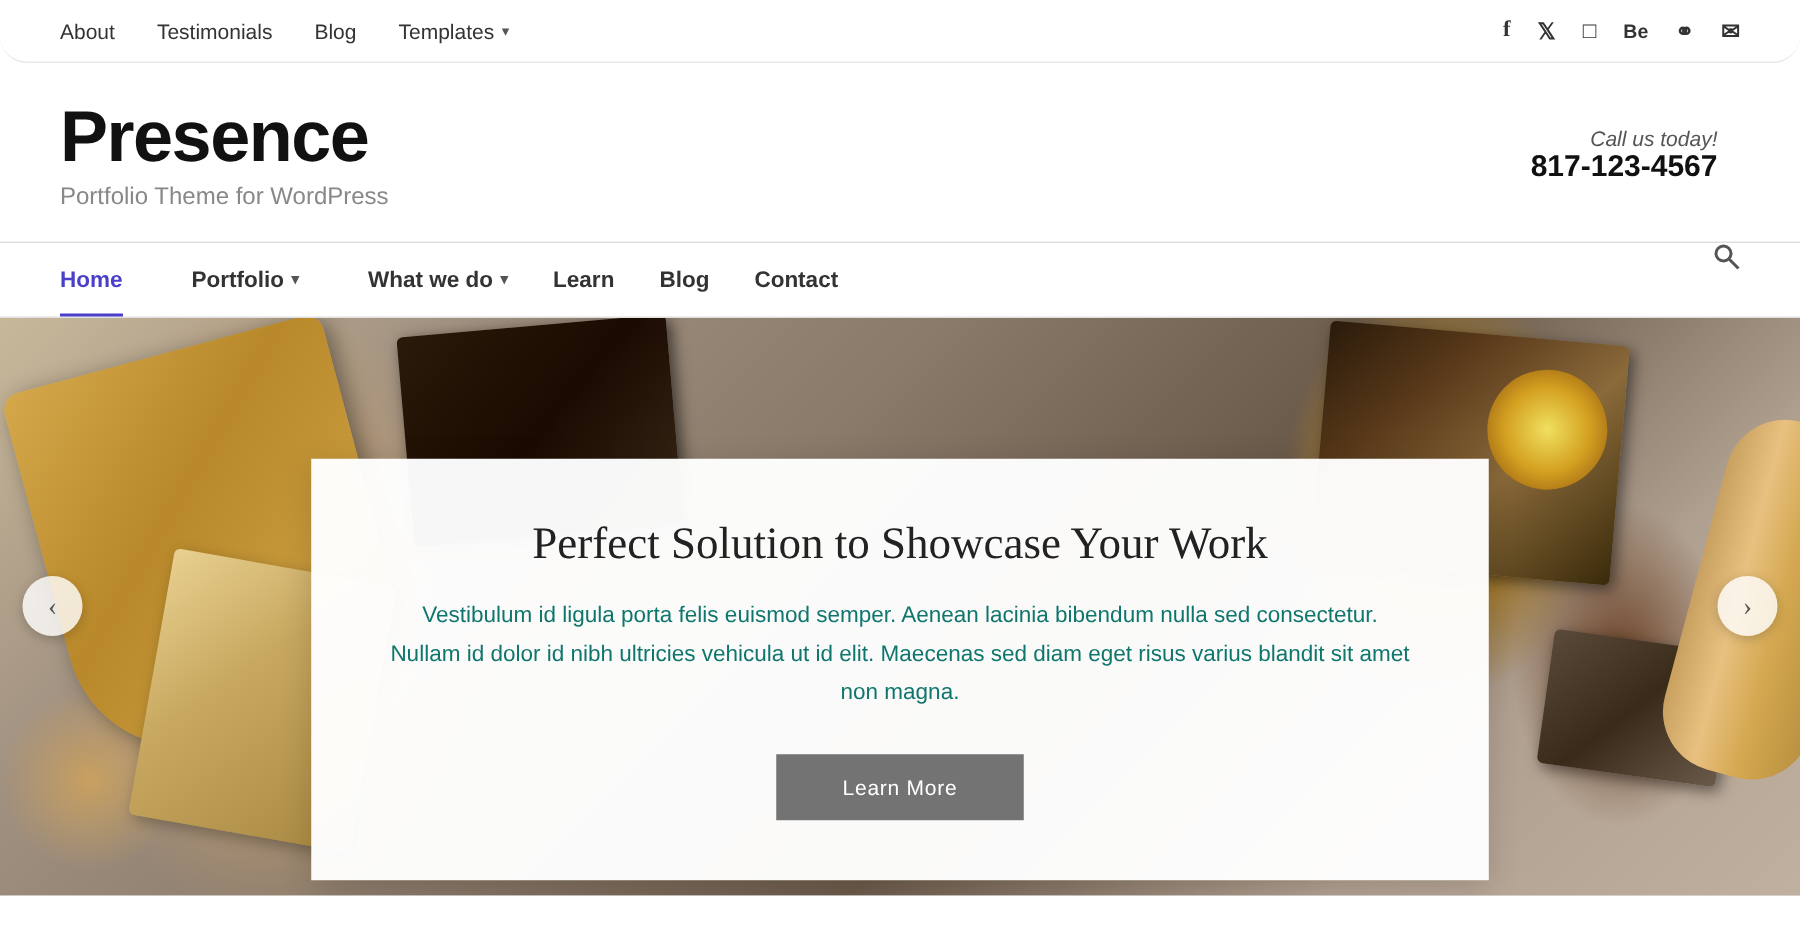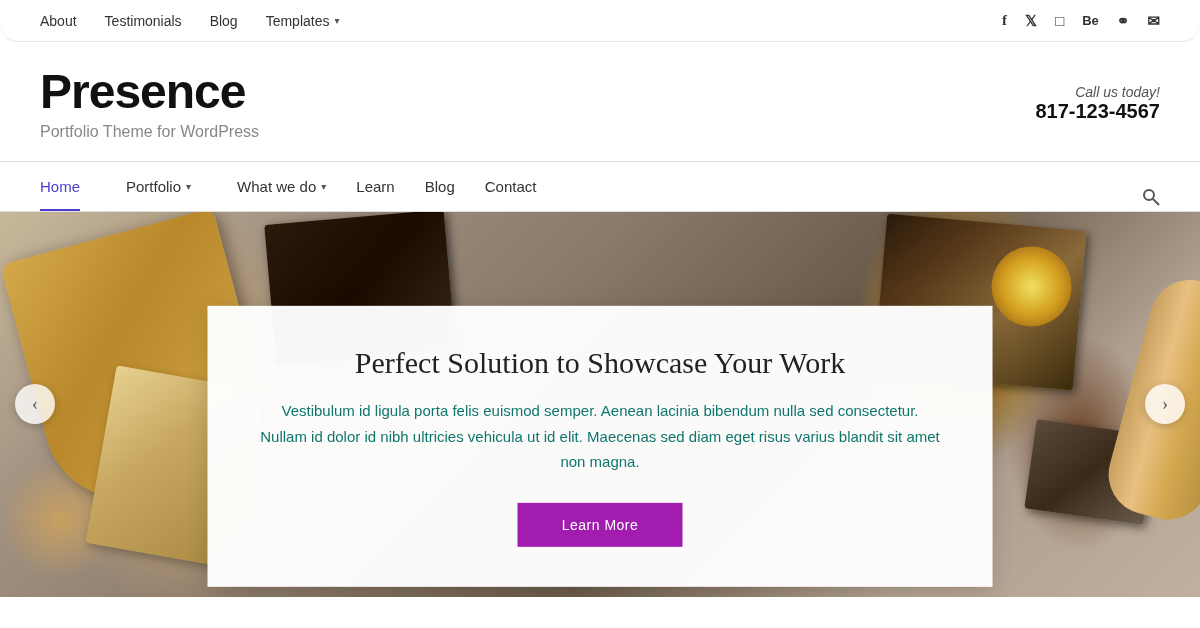--- a/index.html
+++ b/index.html
@@ -46,21 +46,21 @@
       cursor: pointer;
       font-family: Arial, sans-serif;
       font-weight: bold;
     }
 
     
     .site-header {
       display: flex;
       justify-content: space-between;
       align-items: center;
-      padding: 24px 40px 20px 40px;
+      padding: 24px 55px 20px 40px;
       border-bottom: 1px solid #e0e0e0;
     }
     .site-title {
       font-size: 48px;
       font-weight: 900;
       color: #111;
       font-family: Arial, sans-serif;
       letter-spacing: -1px;
       line-height: 1.1;
     }
@@ -83,24 +83,25 @@
       font-size: 20px;
       font-weight: bold;
       color: #111;
       font-family: Arial, sans-serif;
     }
 
     
     .main-nav {
       display: flex;
       justify-content: space-between;
-      align-items: flex-end;
+      align-items: flex-start;
       padding: 0 40px;
       border-bottom: 1px solid #e0e0e0;
       height: 50px;
+      font-weight: bold;
     }
     .main-nav-left {
       display: flex;
       gap: 30px;
       align-items: center;
     }
     .main-nav-left a {
       text-decoration: none;
       font-size: 15px;
       font-family: Arial, sans-serif;
@@ -297,21 +298,21 @@
     }
     .hero-card-body {
       font-size: 15px;
       line-height: 1.7;
       color: #0f766e;
       font-family: Arial, sans-serif;
       margin-bottom: 28px;
     }
     .hero-learn-more {
       display: inline-block;
-      background: #a21caf;
+      background: #737373;
       color: #fff;
       padding: 14px 44px;
       font-size: 14px;
       font-family: Arial, sans-serif;
       text-decoration: none;
       cursor: pointer;
       border: none;
       font-weight: 500;
       letter-spacing: 0.5px;
     }

